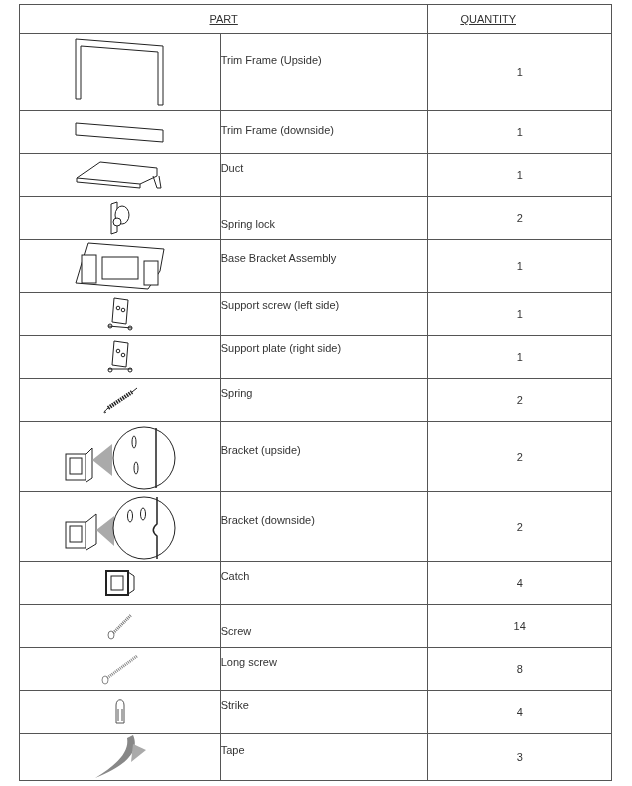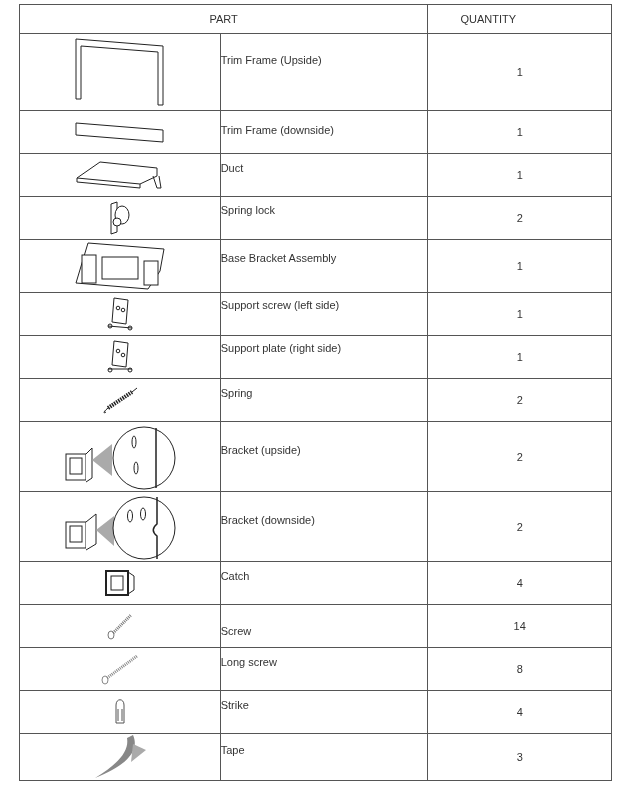--- a/index.html
+++ b/index.html
@@ -1,19 +1,19 @@
 <!DOCTYPE html>
 <html><head>
 <meta charset="utf-8">
 <style>
   html,body{margin:0;padding:0;background:#fff;}
   body{width:632px;height:786px;position:relative;font-family:"Liberation Sans",sans-serif;color:#333;}
   table{position:absolute;left:19px;top:4px;width:593px;border-collapse:collapse;table-layout:fixed;}
   td,th{border:1.5px solid #555;padding:0;font-weight:normal;font-size:11px;color:#333;}
-  th{height:28px;text-align:center;}
+  th{height:28px;text-align:center;text-decoration:underline;}
   .c1{width:200px;} .c2{width:207px;} .c3{width:183px;}
   .ic{text-align:center;vertical-align:middle;}
   .nm{vertical-align:top;padding-top:20px;}
   .qt{text-align:center;vertical-align:middle;}
   svg{display:block;margin:0 auto;}
 </style>
 </head>
 <body>
 
 <table>
@@ -58,21 +58,21 @@
     <td class="qt">1</td>
   </tr>
   <tr style="height:43px">
     <td class="ic">
           <svg width="26" height="36" viewBox="0 0 26 36">
             <path d="M4,4 L10,2 L10,32 L4,34 Z" fill="#fff" stroke="#222"></path>
             <ellipse cx="15" cy="15" rx="7" ry="9" fill="#fff" stroke="#222"></ellipse>
             <circle cx="10" cy="22" r="4" fill="#fff" stroke="#222"></circle>
           </svg>
         </td>
-    <td class="nm" style="padding-top:7px">Spring lock</td>
+    <td class="nm" style="padding-top:21px">Spring lock</td>
     <td class="qt">2</td>
   </tr>
   <tr style="height:53px">
     <td class="ic">
           <svg width="92" height="50" viewBox="0 0 92 50">
             <path d="M14,2 L90,8 L86,30 L74,48 L2,42 Z" fill="#fff" stroke="#222"></path>
             <rect x="28" y="16" width="36" height="22" fill="#fff" stroke="#222"></rect>
             <rect x="8" y="14" width="14" height="28" fill="#fff" stroke="#222"></rect>
             <rect x="70" y="20" width="14" height="24" fill="#fff" stroke="#222"></rect>
           </svg>

